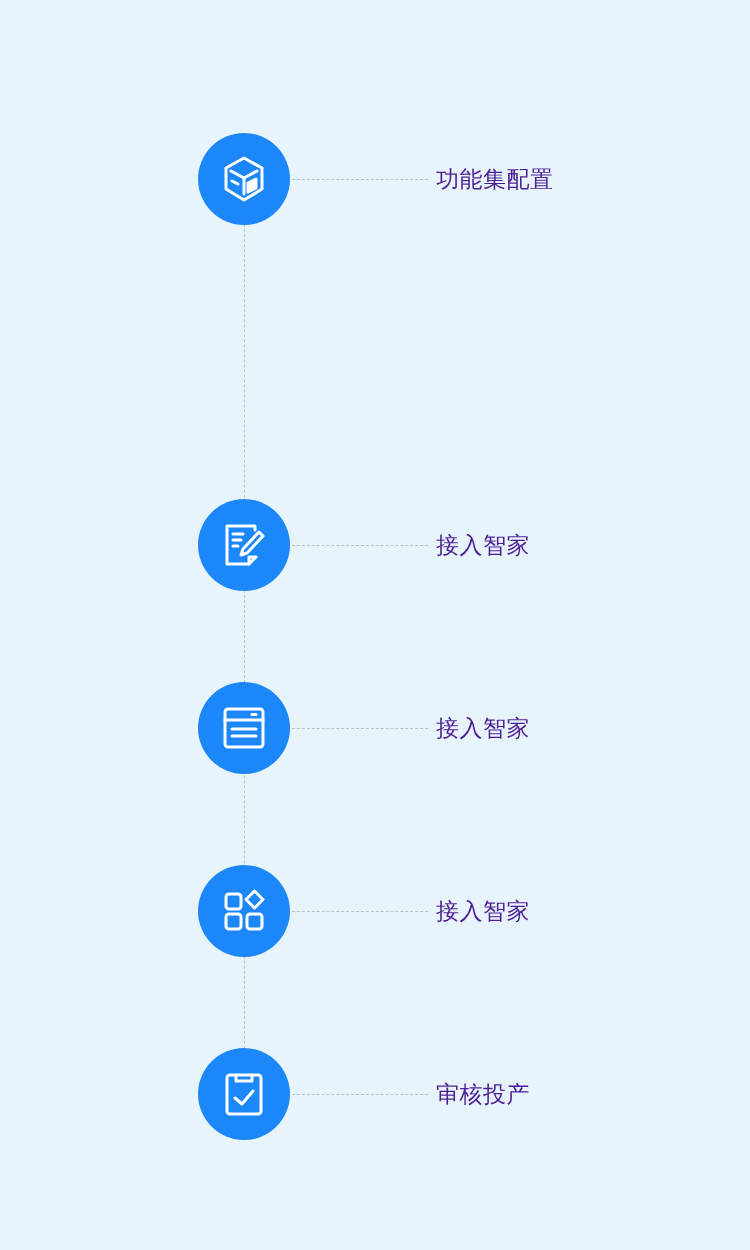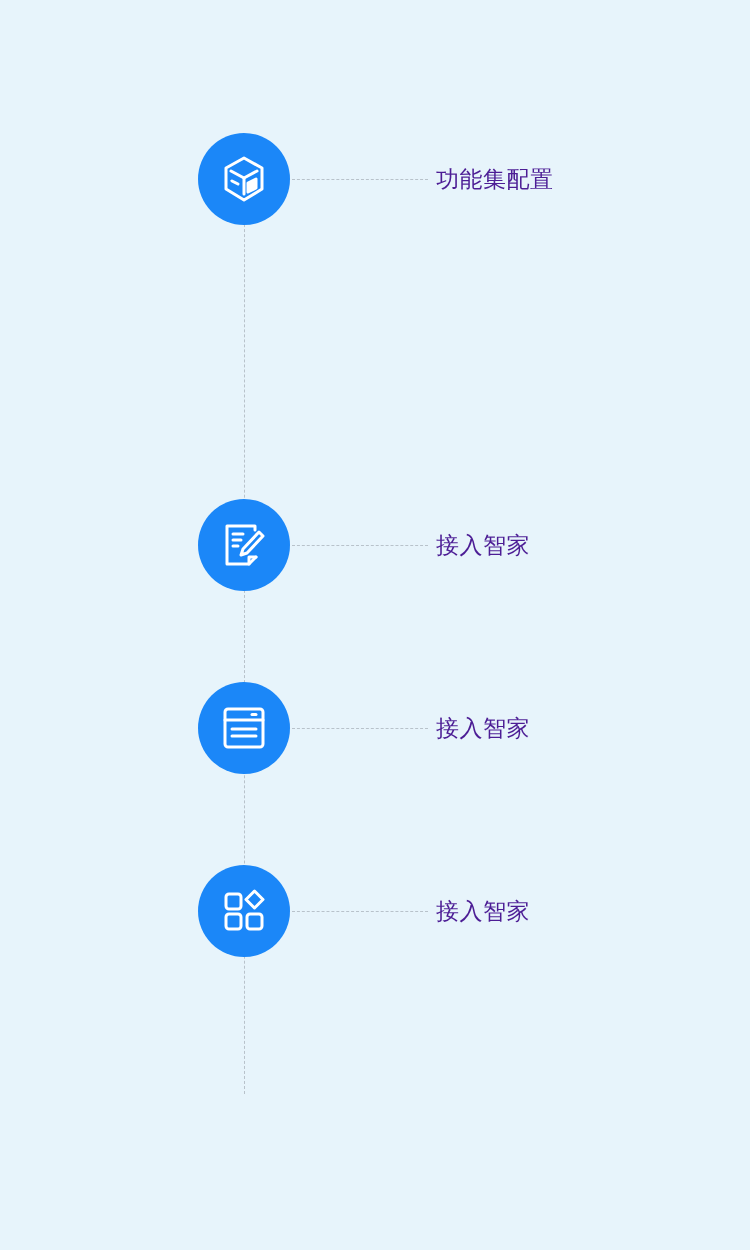--- a/index.html
+++ b/index.html
@@ -136,13 +136,26 @@
           <rect x="7" y="28" width="15" height="15" rx="3"></rect>
           <rect x="28" y="28" width="15" height="15" rx="3"></rect>
           <path d="M35.5 5 L44 13.5 L35.5 22 L27 13.5 Z"></path>
         </svg>
       </span>
     </div>
     <div class="hline"></div>
     <div class="label">接入智家</div>
   </div>
 
+  <div class="step" style="top:1048px;">
+    <div class="circle">
+      <span>
+        <svg viewBox="0 0 50 50" fill="none" stroke="#fff" stroke-width="3" stroke-linecap="round" stroke-linejoin="round">
+          <rect x="8" y="6" width="34" height="39" rx="3"></rect>
+          <path d="M17 6 V12 H33 V6"></path>
+          <path d="M16 29 L23 35 L34 22"></path>
+        </svg>
+      </span>
+    </div>
+    <div class="hline"></div>
+    <div class="label">审核投产</div>
+  </div>
 </div>
 
 </body></html>

